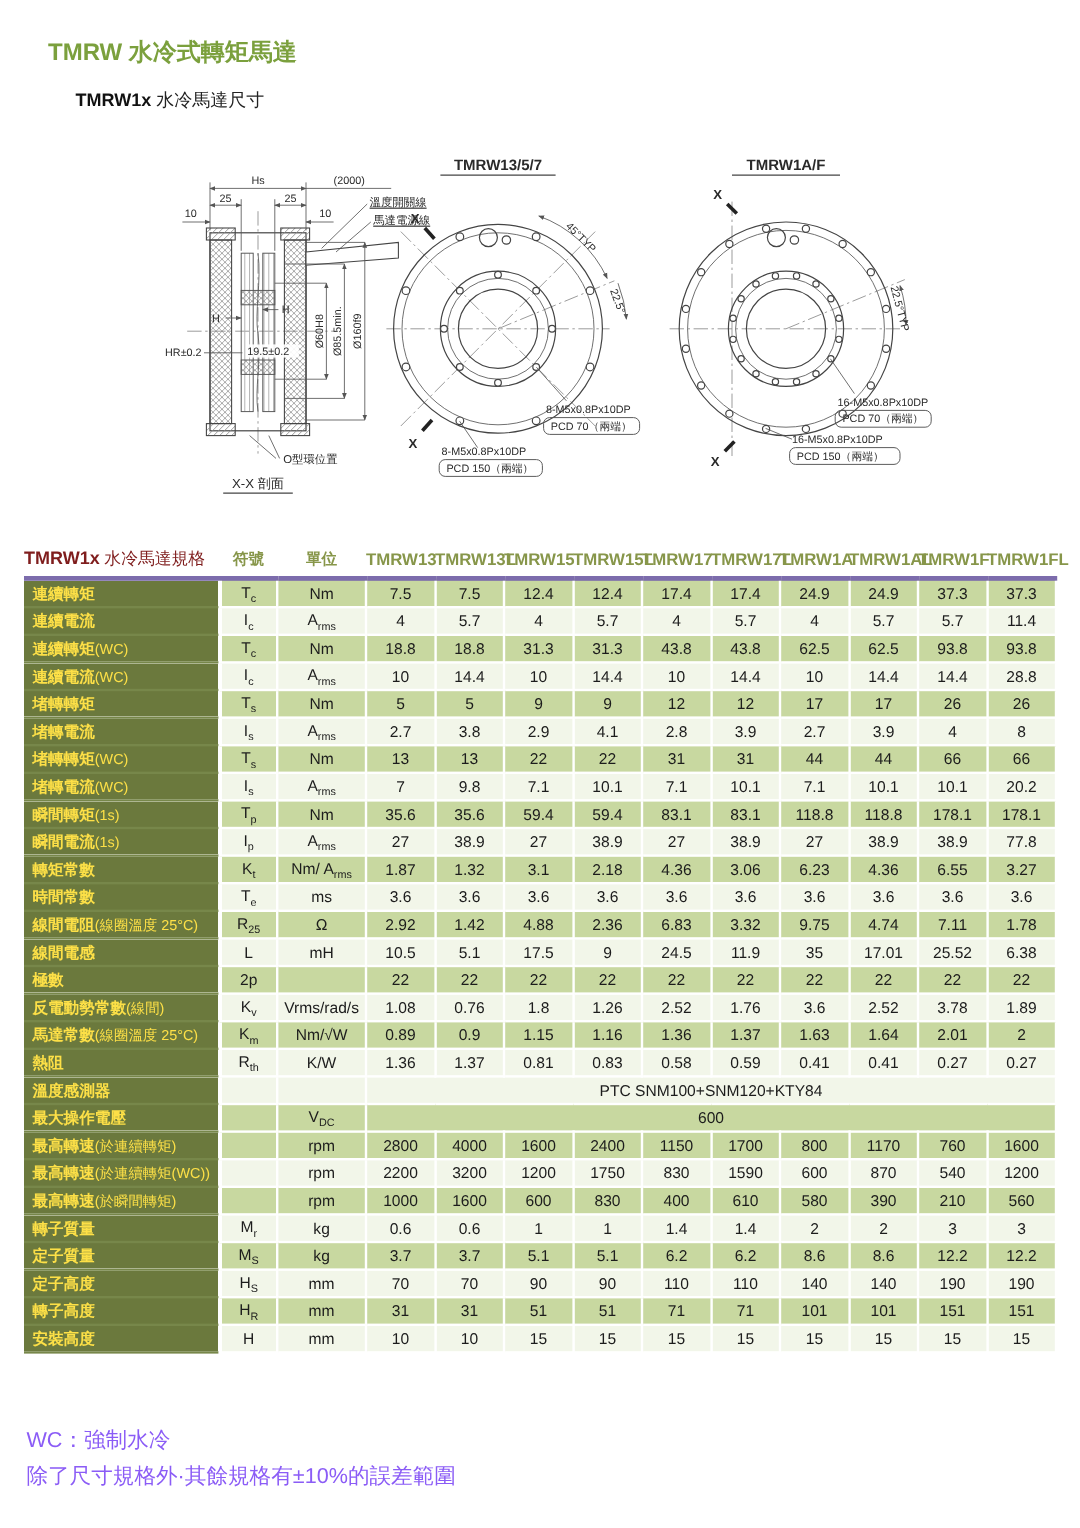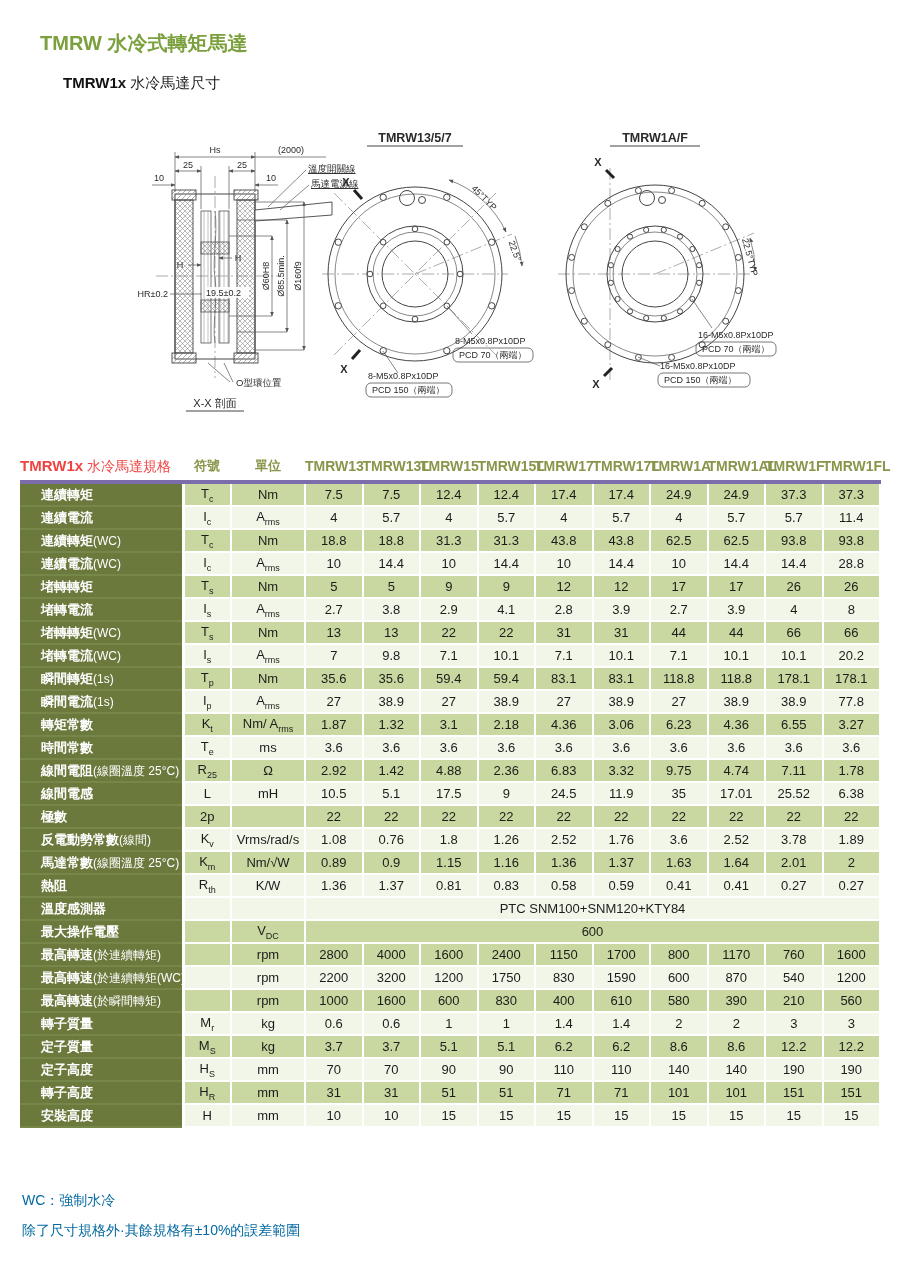--- a/index.html
+++ b/index.html
@@ -18,35 +18,35 @@
   .lt{stroke:#555;stroke-width:0.7;fill:none;}
   .dim{stroke:#555;stroke-width:0.7;fill:none;}
   .cl{stroke:#888;stroke-width:0.7;fill:none;stroke-dasharray:12 3 2 3;}
   .bolt{fill:#fff;stroke:#444;stroke-width:1;}
   .tick{stroke:#222;stroke-width:3;}
   .notebox{fill:none;stroke:#555;stroke-width:0.8;}
   
   .spec{position:absolute;left:20px;top:452px;}
   table{border-collapse:collapse;table-layout:fixed;width:860px;}
   thead th{height:28px;vertical-align:middle;border-bottom:4px solid #7c6cac;padding:0;}
-  th.t-title{text-align:left;font-size:14px;font-weight:normal;color:#ef4444;}
+  th.t-title{text-align:left;font-size:14px;font-weight:normal;color:#7f1d1d;}
   th.t-title b{font-size:15px;}
   th.h-olive{color:#87964a;font-size:13px;font-weight:bold;text-align:center;}
   th.h-model{color:#87964a;font-size:14px;font-weight:bold;text-align:right;}
   tbody td{height:21px;text-align:center;font-size:13px;color:#1c1c1c;padding:0 1px;
            border-bottom:2px solid #fff;border-right:2px solid #fff;vertical-align:middle;}
   tr.g td{background:#c8d8a0;}
   tr.p td{background:#f2f6e9;}
-  td.lbl{background:#6b793d !important;text-align:left;padding-left:21px;font-weight:bold;
-         color:#ffffff;white-space:nowrap;overflow:hidden;border-bottom:2px solid #77874a;
+  td.lbl{background:#6b793d !important;text-align:left;padding-left:7px;font-weight:bold;
+         color:#fde047;white-space:nowrap;overflow:hidden;border-bottom:2px solid #77874a;
          border-right:3px solid #fff;}
   td.lbl .paren{font-weight:normal;font-size:12px;}
   sub{font-size:9px;}
   sup{font-size:9px;}
-  .notes{position:absolute;left:22px;top:1185px;font-size:14px;color:#0369a1;line-height:30px;}
+  .notes{position:absolute;left:22px;top:1185px;font-size:18px;color:#8b5cf6;line-height:30px;}
 </style>
 </head>
 <body>
 
 <div class="page">
 
   <div class="page-title">TMRW  水冷式轉矩馬達</div>
   <div class="page-subtitle">
     <b>TMRW1x</b>
     <span>水冷馬達尺寸</span>

